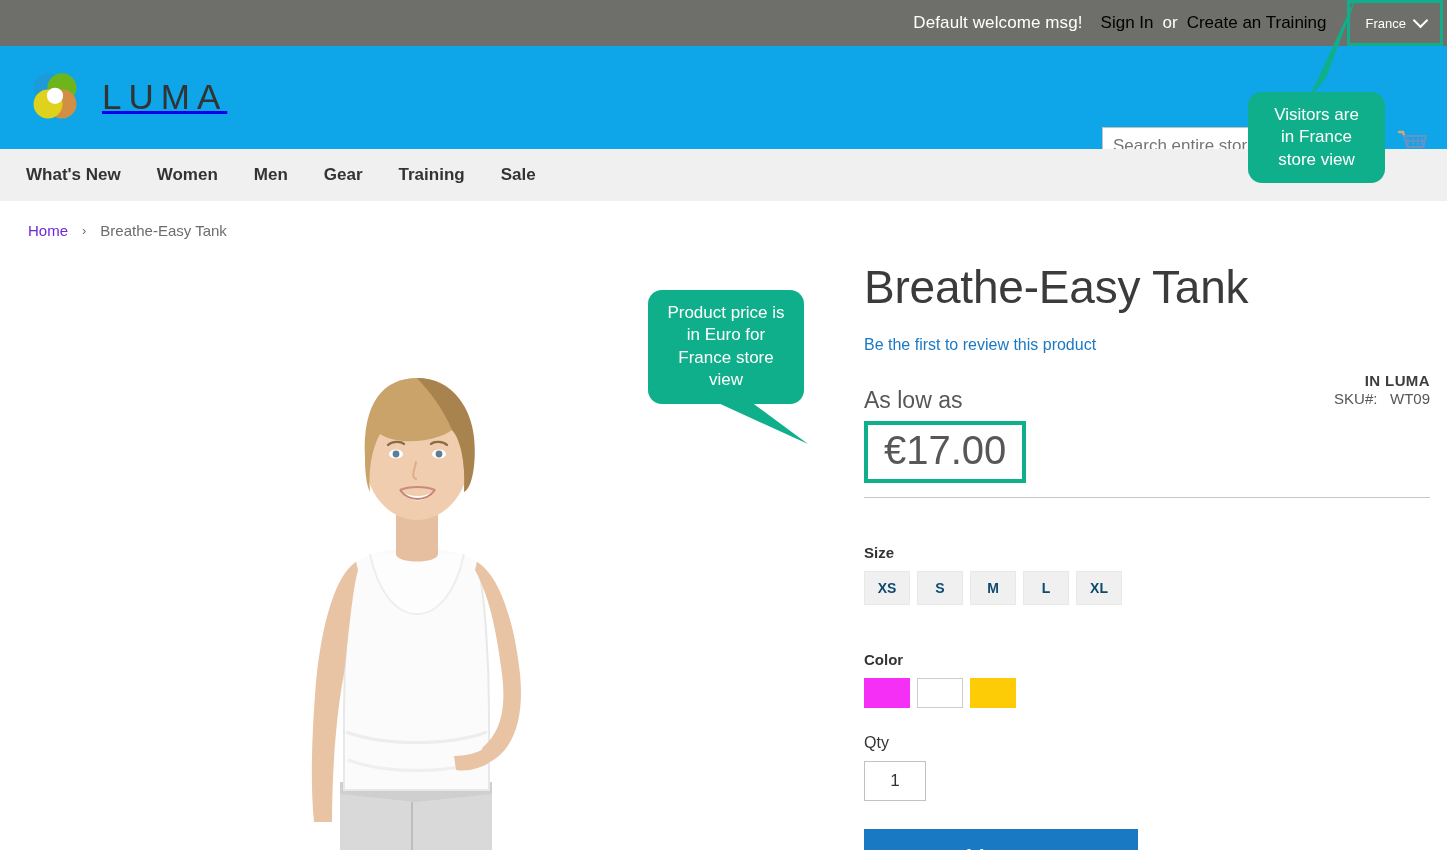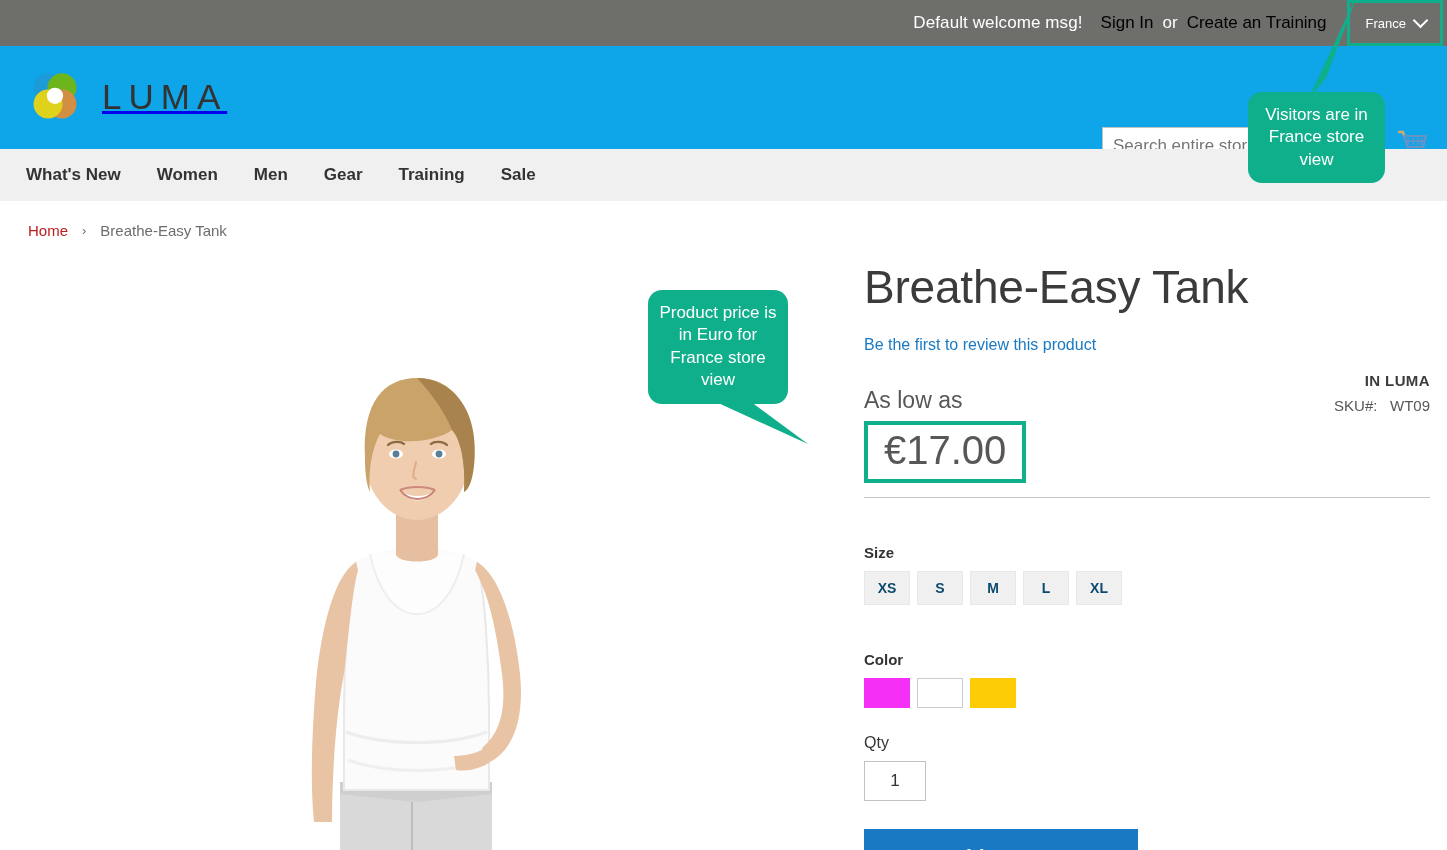--- a/index.html
+++ b/index.html
@@ -80,21 +80,21 @@
     color: #333333; font-size: 17px; font-weight: bold; text-decoration: none;
     padding: 0 18px; white-space: nowrap;
   }
   .nav a:first-child { margin-left: 8px; }
 
   
   .breadcrumb {
     position: absolute; top: 201px; left: 28px; height: 58px;
     display: flex; align-items: center; font-size: 15px;
   }
-  .breadcrumb a { color: #b91c1c; text-decoration: none; }
+  .breadcrumb a { color: #6d28d9; text-decoration: none; }
   .breadcrumb .sep { color: #6e6e6e; margin: 0 14px; font-size: 13px; }
   .breadcrumb .cur { color: #6d6d6d; }
 
   
   .gallery {
     position: absolute; left: 244px; top: 262px; width: 346px; height: 588px;
     overflow: hidden;
   }
   .gallery svg { display: block; }
 
@@ -105,21 +105,21 @@
     margin: 0; letter-spacing: -.2px;
   }
   .review-link {
     display: inline-block; margin-top: 22px;
     font-size: 16px; color: #1979c3; text-decoration: none;
   }
   .stock-col {
     position: absolute; right: 0; top: 110px; text-align: right;
   }
   .in-stock { font-size: 15px; font-weight: bold; color: #3d3d3d; letter-spacing: .4px; }
-  .sku { font-size: 15px; color: #575757; margin-top: 8px; }
+  .sku { font-size: 15px; color: #575757; margin-top: 1px; }
   .sku .sku-lbl { font-weight: normal; }
   .as-low { font-size: 23px; color: #575757; font-weight: 300; margin-top: 33px; }
   .price-hl {
     display: inline-block; margin-top: 7px;
     border: 4px solid #0faf8b; padding: 4px 16px 8px 16px;
   }
   .price-val { font-size: 40px; color: #575757; font-weight: 300; line-height: 1.05; }
   .hr { height: 1px; background: #c6c6c6; width: 566px; margin-top: 14px; }
 
   .opt-label { font-size: 15px; font-weight: bold; color: #333333; margin-top: 46px; }
@@ -150,28 +150,28 @@
     margin-top: 28px; width: 274px; height: 56px; background: #1979c3;
     border: 0; color: #ffffff; font-size: 21px; font-weight: bold;
     cursor: pointer; font-family: "Liberation Sans", sans-serif;
   }
 
   
   .callout { position: absolute; }
   .callout .bubble {
     background: #0faf8b; border-radius: 14px; color: #ffffff;
     font-size: 17px; line-height: 1.32; text-align: center;
-    padding: 12px 10px; position: relative; z-index: 2;
+    padding: 12px 18px; position: relative; z-index: 2;
   }
   .callout svg.tail { position: absolute; overflow: visible; z-index: 1; }
 
   #callout-france { left: 1248px; top: 92px; width: 137px; }
   #callout-france .tail { left: 0; top: -60px; }
 
-  #callout-price { left: 648px; top: 290px; width: 140px; }
+  #callout-price { left: 648px; top: 290px; width: 156px; }
   #callout-price .tail { left: 0; bottom: -42px; }
 </style>
 </head>
 <body>
 
 <div id="page">
 
   <div class="top-panel">
     <span class="welcome">Default welcome msg!</span>
     <a class="acct-link" href="#">Sign In</a>

